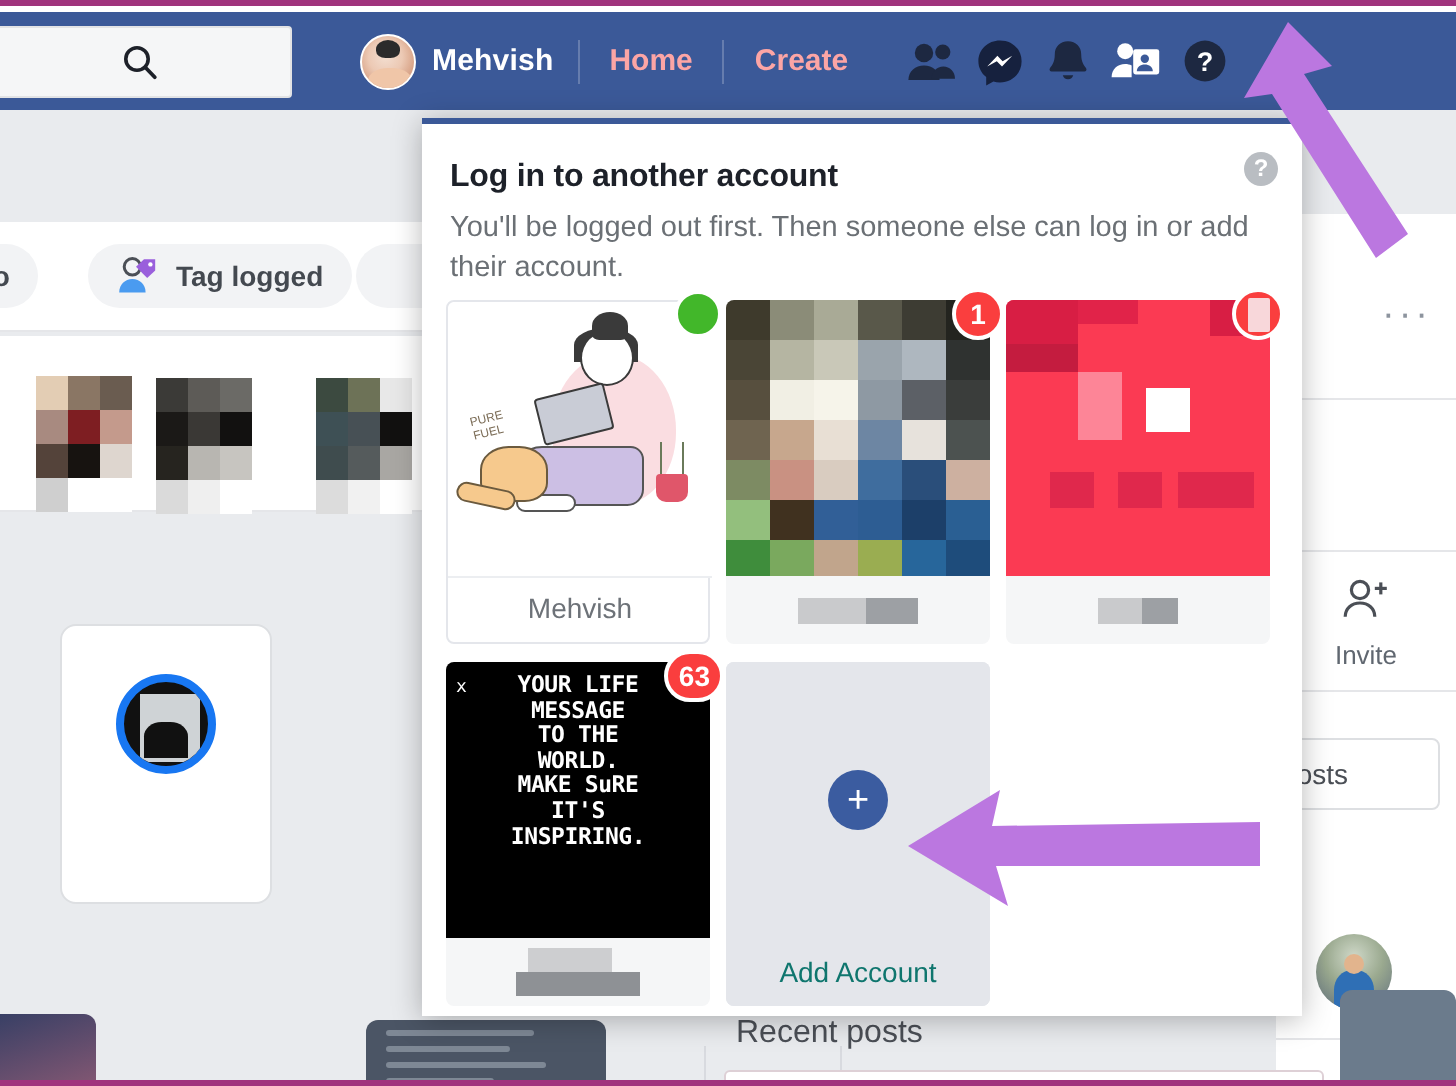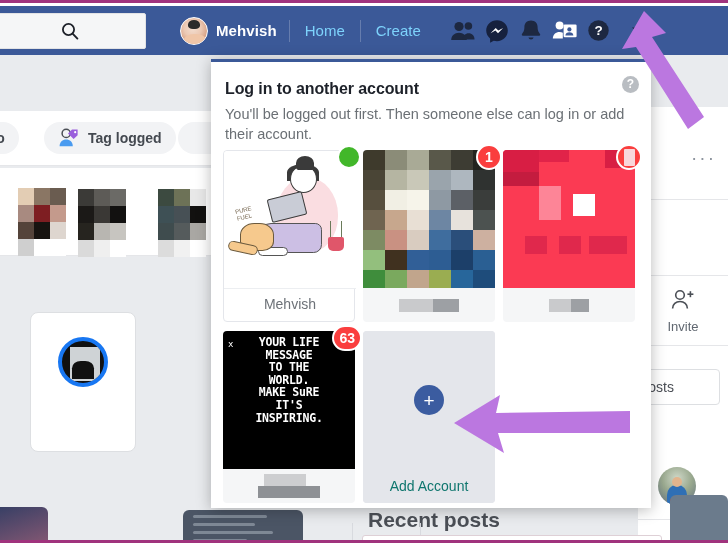--- a/index.html
+++ b/index.html
@@ -50,21 +50,21 @@
     background:#f0c6a8; border-radius: 45% 45% 0 0;
   }
   .nav-name {
     color: #ffffff; font-size: 15px; font-weight: bold;
     margin-left: 8px; letter-spacing: .1px;
   }
   .nav-sep {
     width: 1px; height: 22px; background: rgba(255,255,255,.22); margin: 0 12px;
   }
   .nav-link {
-    color: #7dd3fc; font-size: 15px; font-weight: normal; white-space: nowrap;
+    color: #fca5a5; font-size: 15px; font-weight: bold; white-space: nowrap;
     padding: 4px 3px;
   }
   .nav-icons { display: flex; align-items: center; margin-left: 22px; }
   .nav-ic {
     width: 34px; height: 34px; display: flex; align-items: center; justify-content: center;
     border-radius: 3px;
   }
   .nav-ic svg { display: block; }
   .nav-ic.active {
     background: transparent;
@@ -117,21 +117,21 @@
   .rr-face {
     position: absolute; right: 32px; top: 360px; width: 38px; height: 38px; border-radius: 50%;
     background: radial-gradient(circle at 50% 30%, #cfd8c8 0%, #9aa98f 45%, #5c6b7d 100%);
     overflow: hidden;
   }
   .rr-face .body { position:absolute; left:9px; top:18px; width:20px; height:22px; background:#2f6fb5; border-radius:45% 45% 0 0;}
   .rr-face .head { position:absolute; left:14px; top:10px; width:10px; height:10px; background:#e2b48d; border-radius:50%;}
   .rr-face .red  { position:absolute; left:12px; top:31px; width:14px; height:8px; background:#c0392b; border-radius:3px;}
 
   .recent-posts {
-    position: absolute; left: 368px; top: 505px; font-size: 21px; font-weight: bold; color: #4b4f56;
+    position: absolute; left: 368px; top: 505px; font-size: 16px; font-weight: normal; color: #4b4f56;
   }
   .bottom-card-left {
     position: absolute; left: 183px; top: 455px; width: 120px; height: 88px;
     background: #4b5565; border-radius: 6px; overflow: hidden;
   }
   .bottom-card-left .tline { height:3px; background:#aab2bd; margin:5px 10px; opacity:.55; border-radius:2px;}
   .bottom-strip-left {
     position: absolute; left: -22px; top: 452px; width: 70px; height: 91px;
     background: linear-gradient(160deg,#2d3c63 0%, #7f5672 50%, #b0474a 100%);
     border-radius: 6px;

